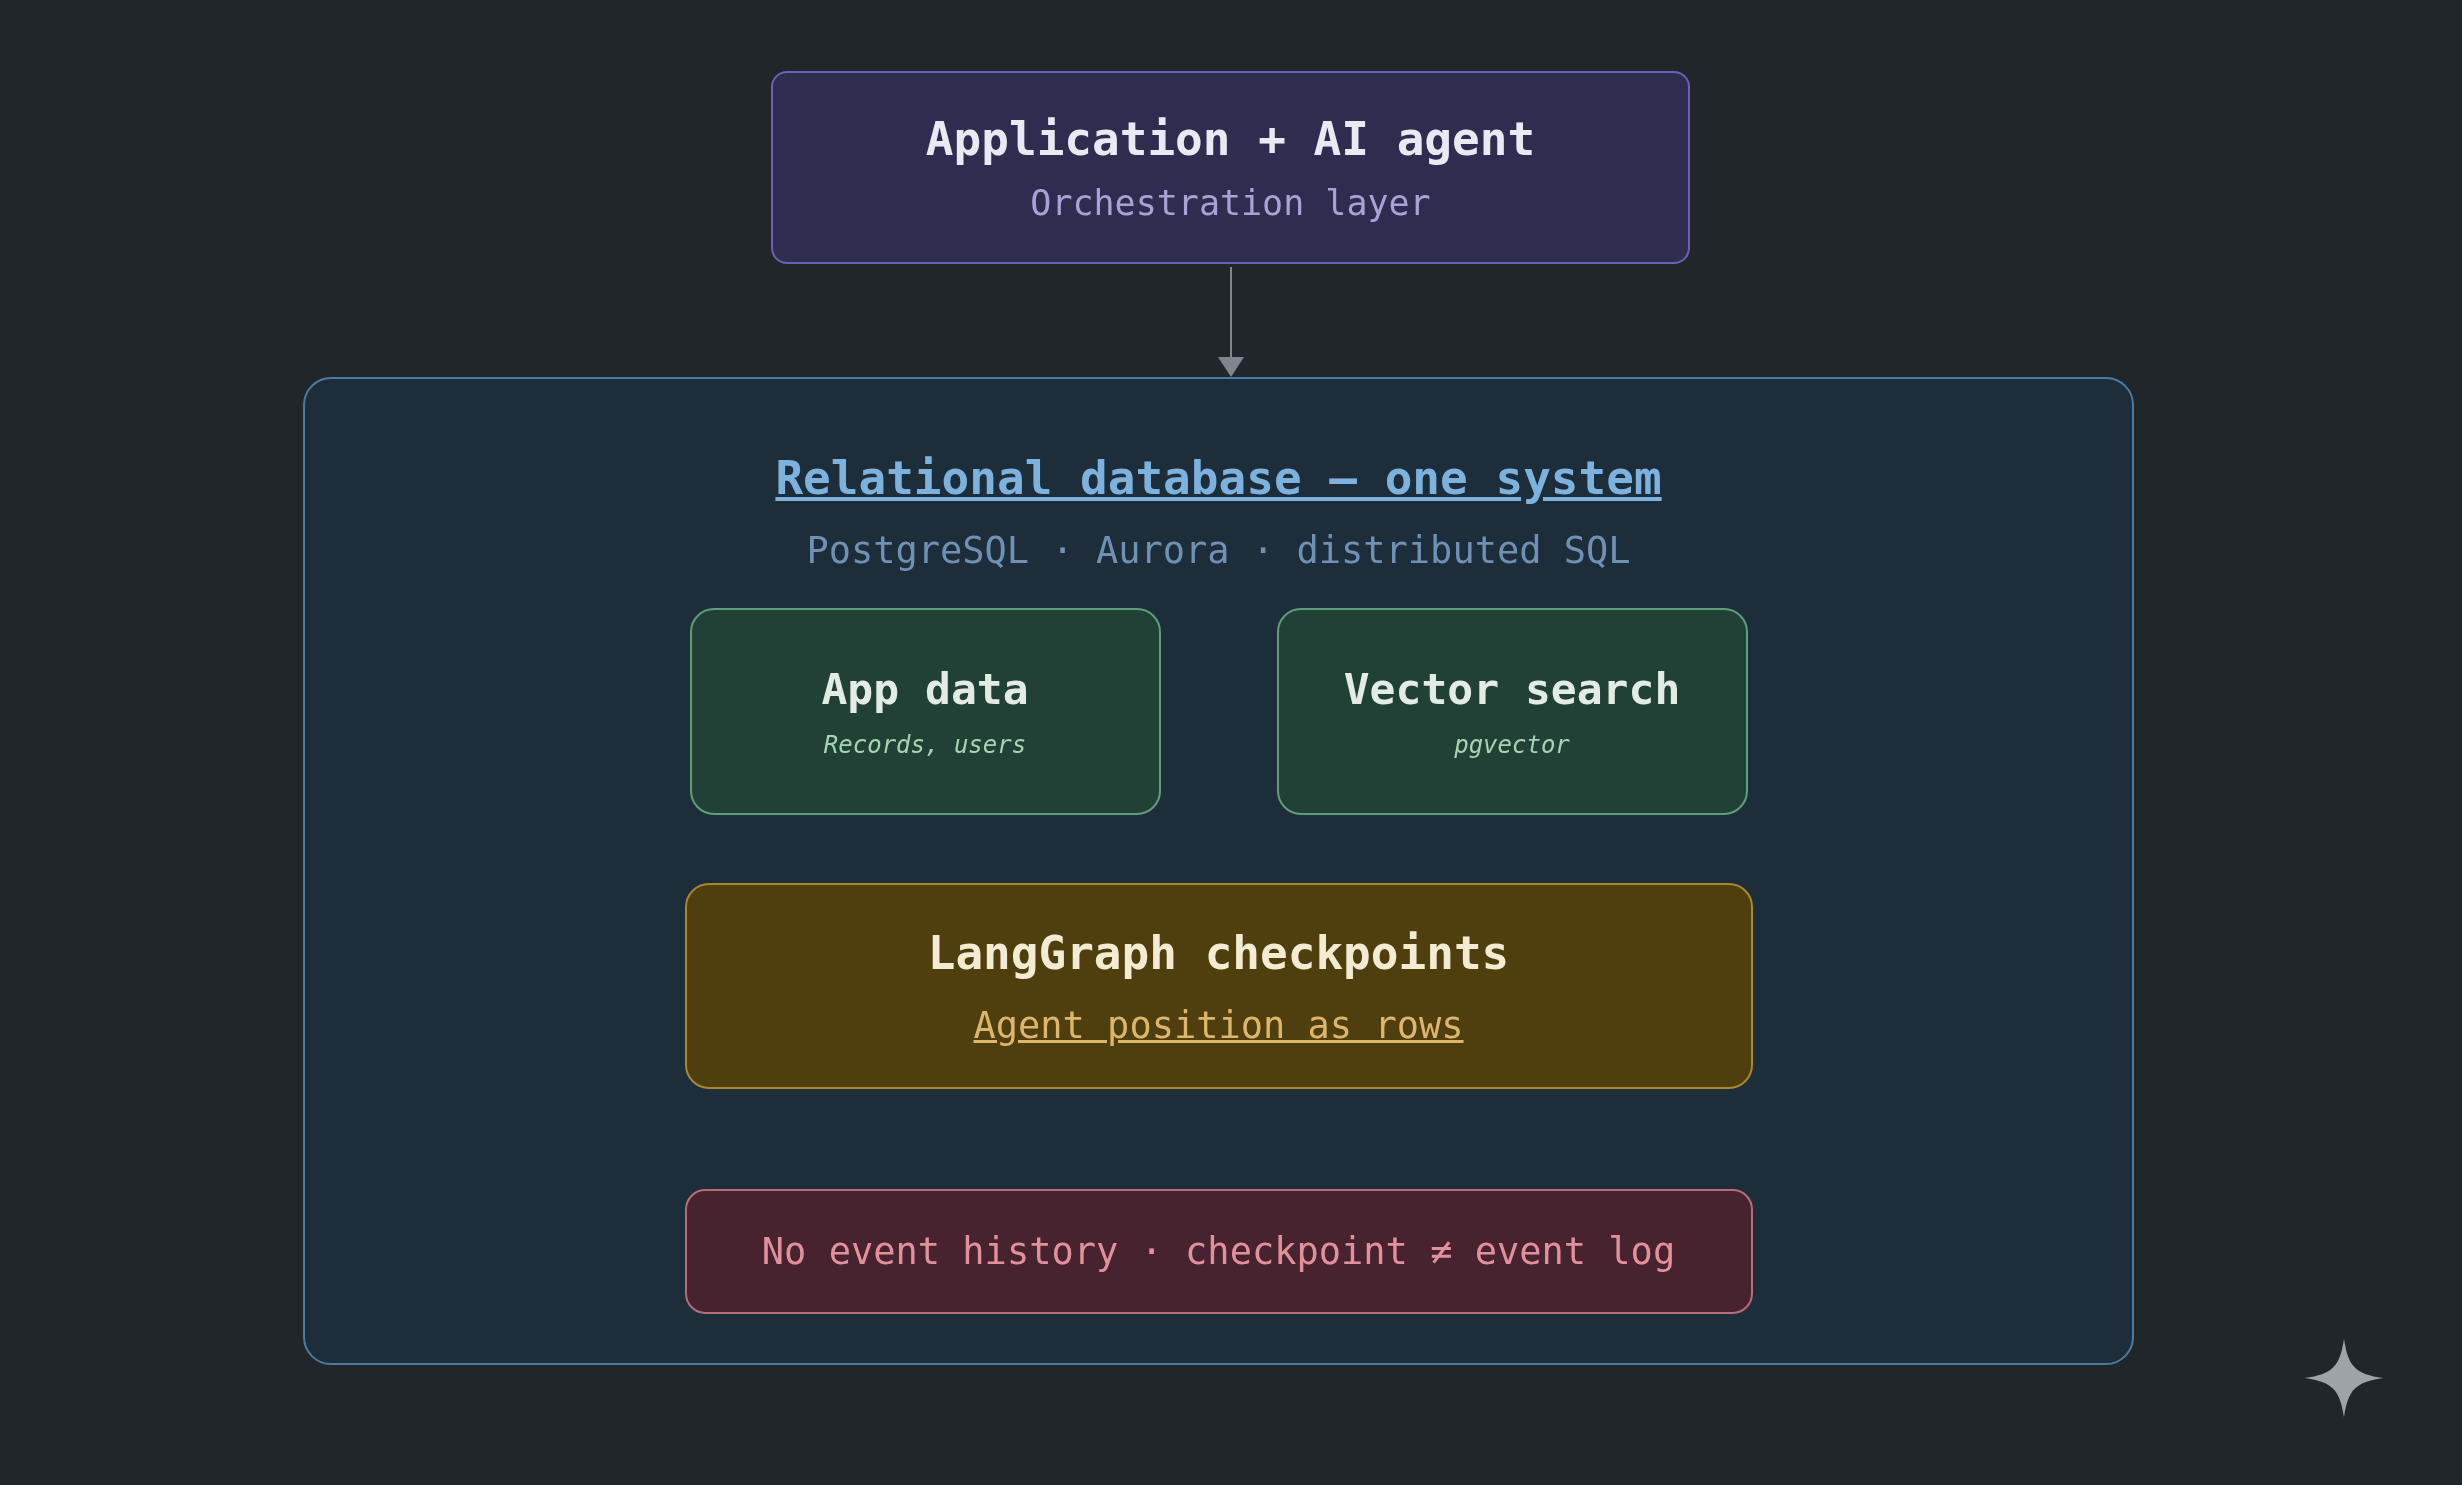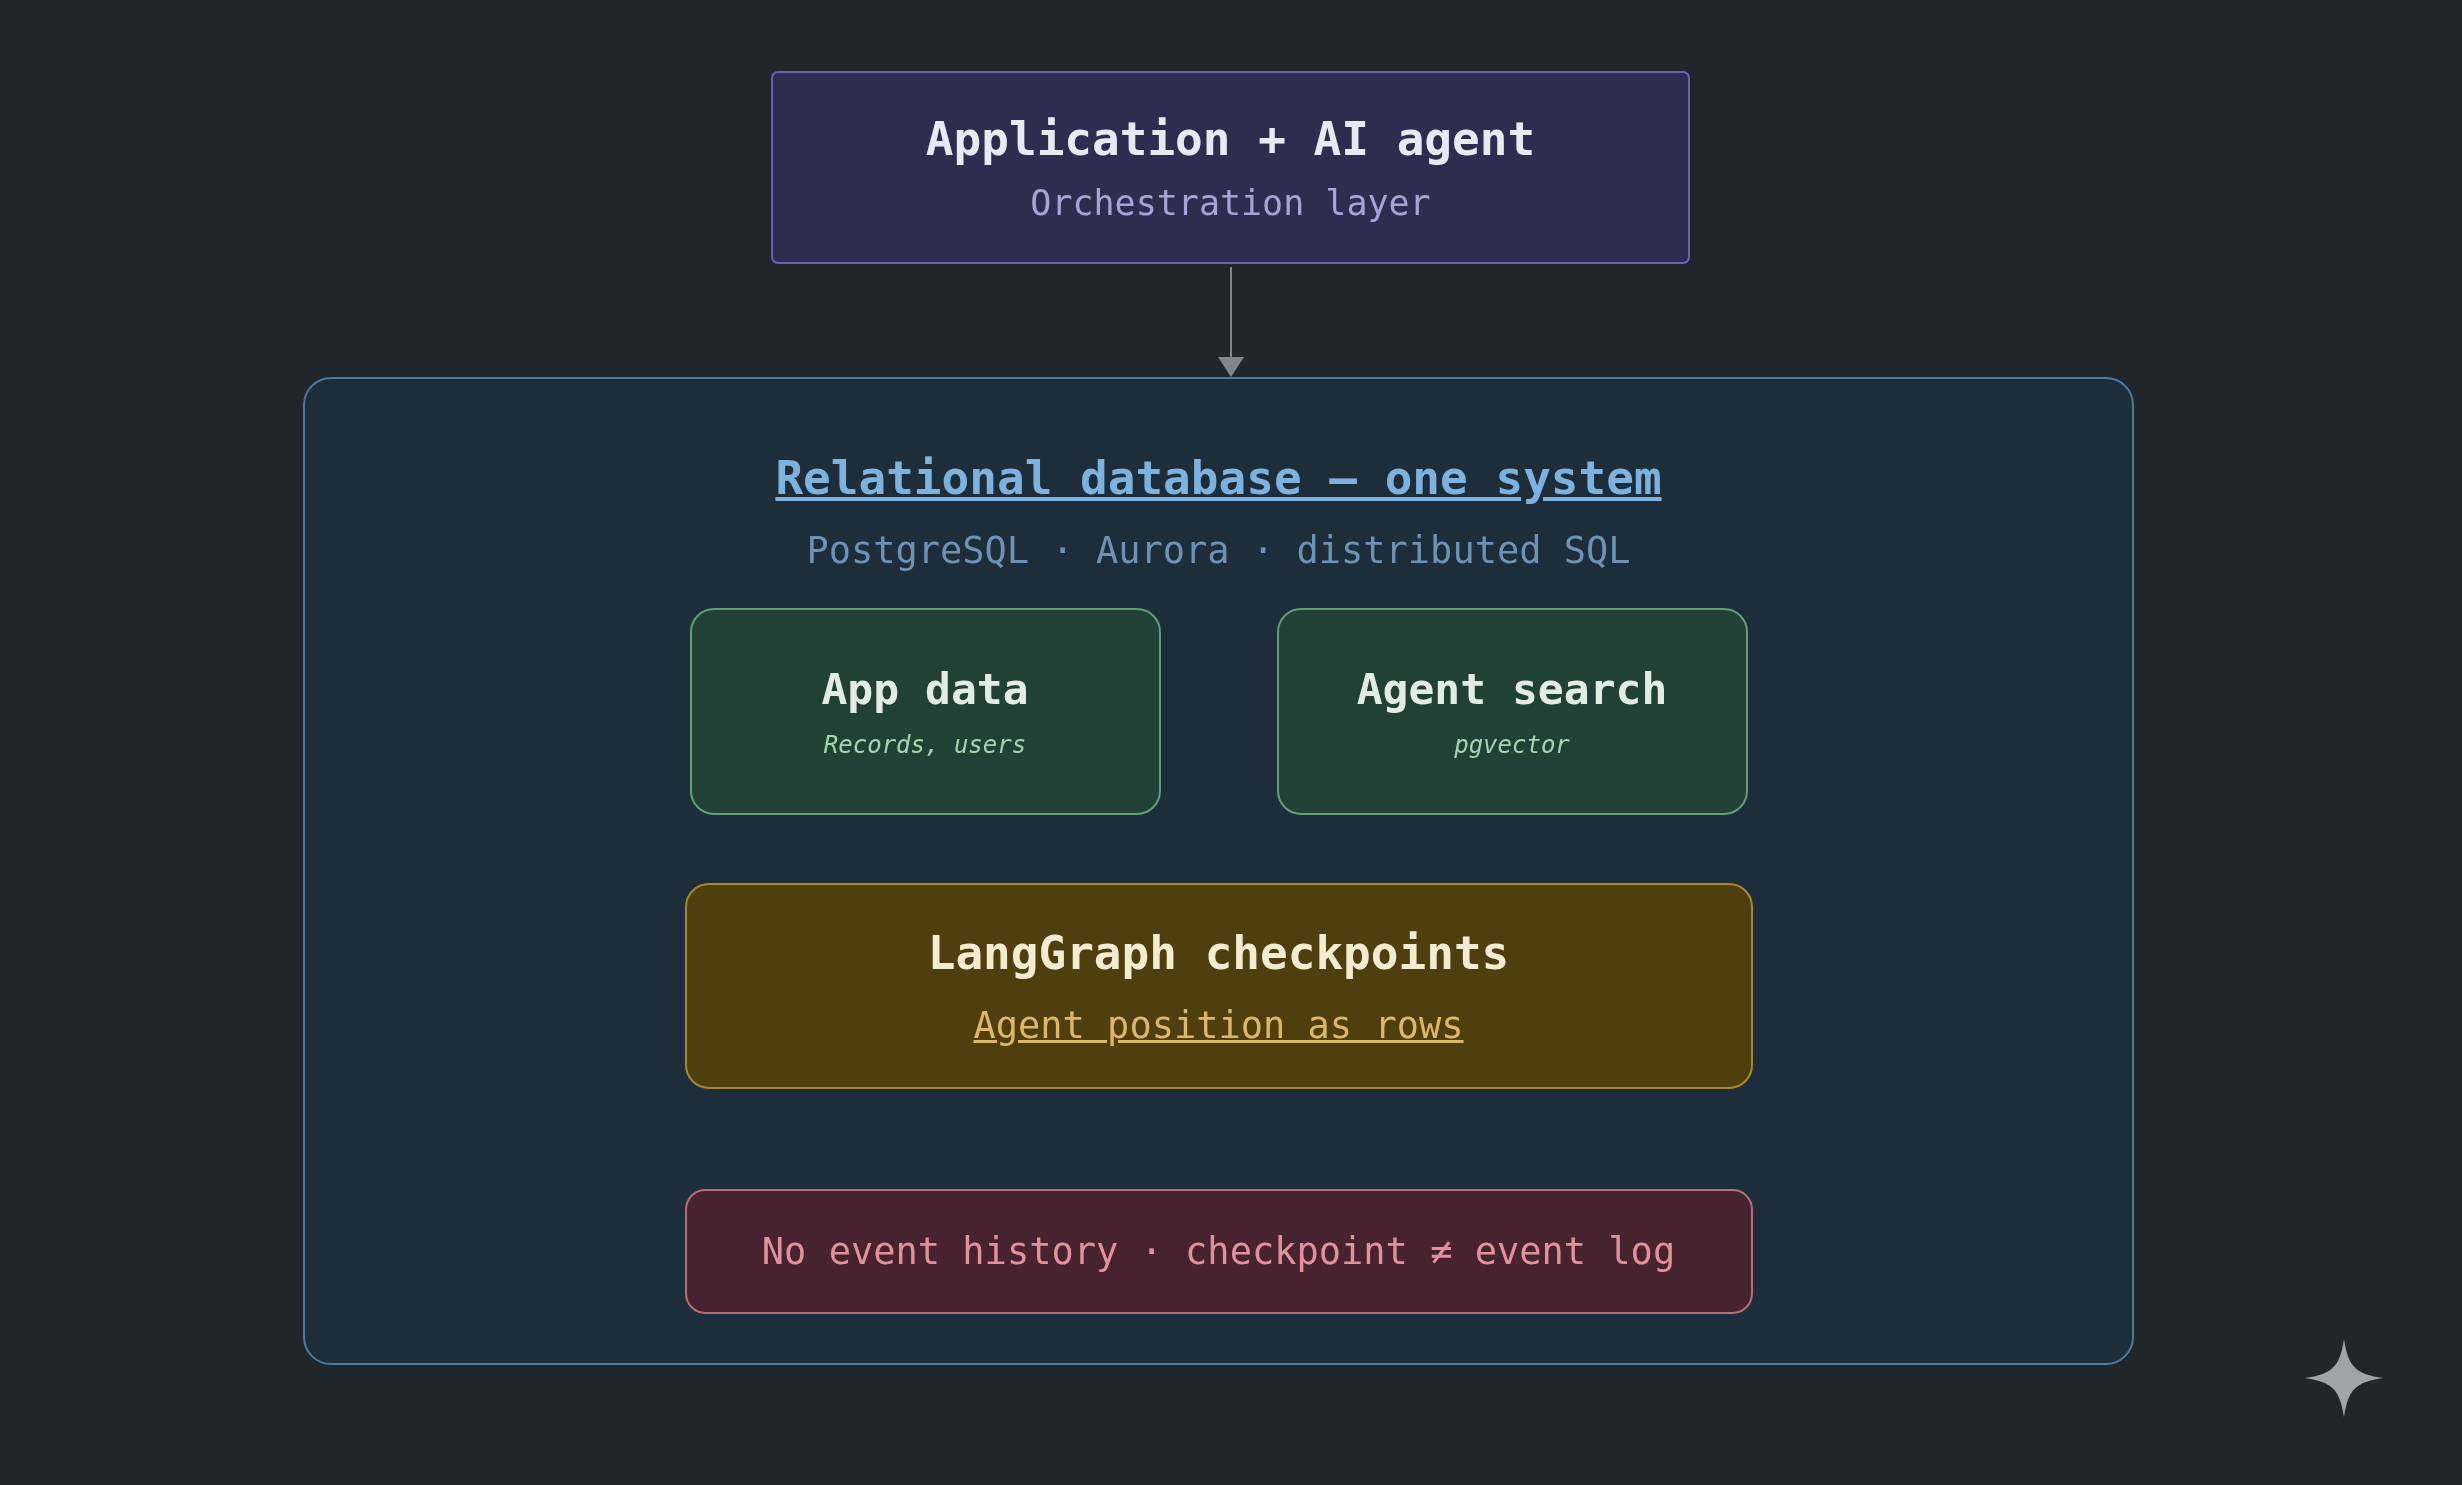--- a/index.html
+++ b/index.html
@@ -34,21 +34,21 @@
     font-family:"DejaVu Sans Mono","Liberation Mono",monospace;
   }
   #canvas { position:relative; width:2462px; height:1486px; background:var(--bg); }
 
   
   .app-box {
     position:absolute; left:calc(50% - 460px); top:71px;
     width:919px; height:193px;
     background:var(--app_fill);
     border:2.8px solid var(--app_border);
-    border-radius:7px;
+    border-radius:16px;
     display:flex; flex-direction:column; align-items:center; justify-content:center; gap:16.7px;
   }
   .app-title { font-size:46px; font-weight:bold; color:var(--app_title); }
   .app-subtitle { font-size:35px; color:var(--app_subtitle); }
 
   
   .arrow-line {
     position:absolute; left:calc(50% - 1.4px); top:267px;
     width:2.8px; height:91px; background:var(--arrow);
   }
@@ -134,21 +134,21 @@
   <div class="db-box">
     <div class="db-title">Relational database — one system</div>
     <div class="db-subtitle">PostgreSQL · Aurora · distributed SQL</div>
 
     <div class="cap-row">
       <div class="cap-box">
         <div class="cap-title">App data</div>
         <div class="cap-subtitle">Records, users</div>
       </div>
       <div class="cap-box">
-        <div class="cap-title">Agent search</div>
+        <div class="cap-title">Vector search</div>
         <div class="cap-subtitle">pgvector</div>
       </div>
     </div>
 
     <div class="ckpt-box">
       <div class="ckpt-title">LangGraph checkpoints</div>
       <div class="ckpt-subtitle">Agent position as rows</div>
     </div>
 
     <div class="warn-box">

